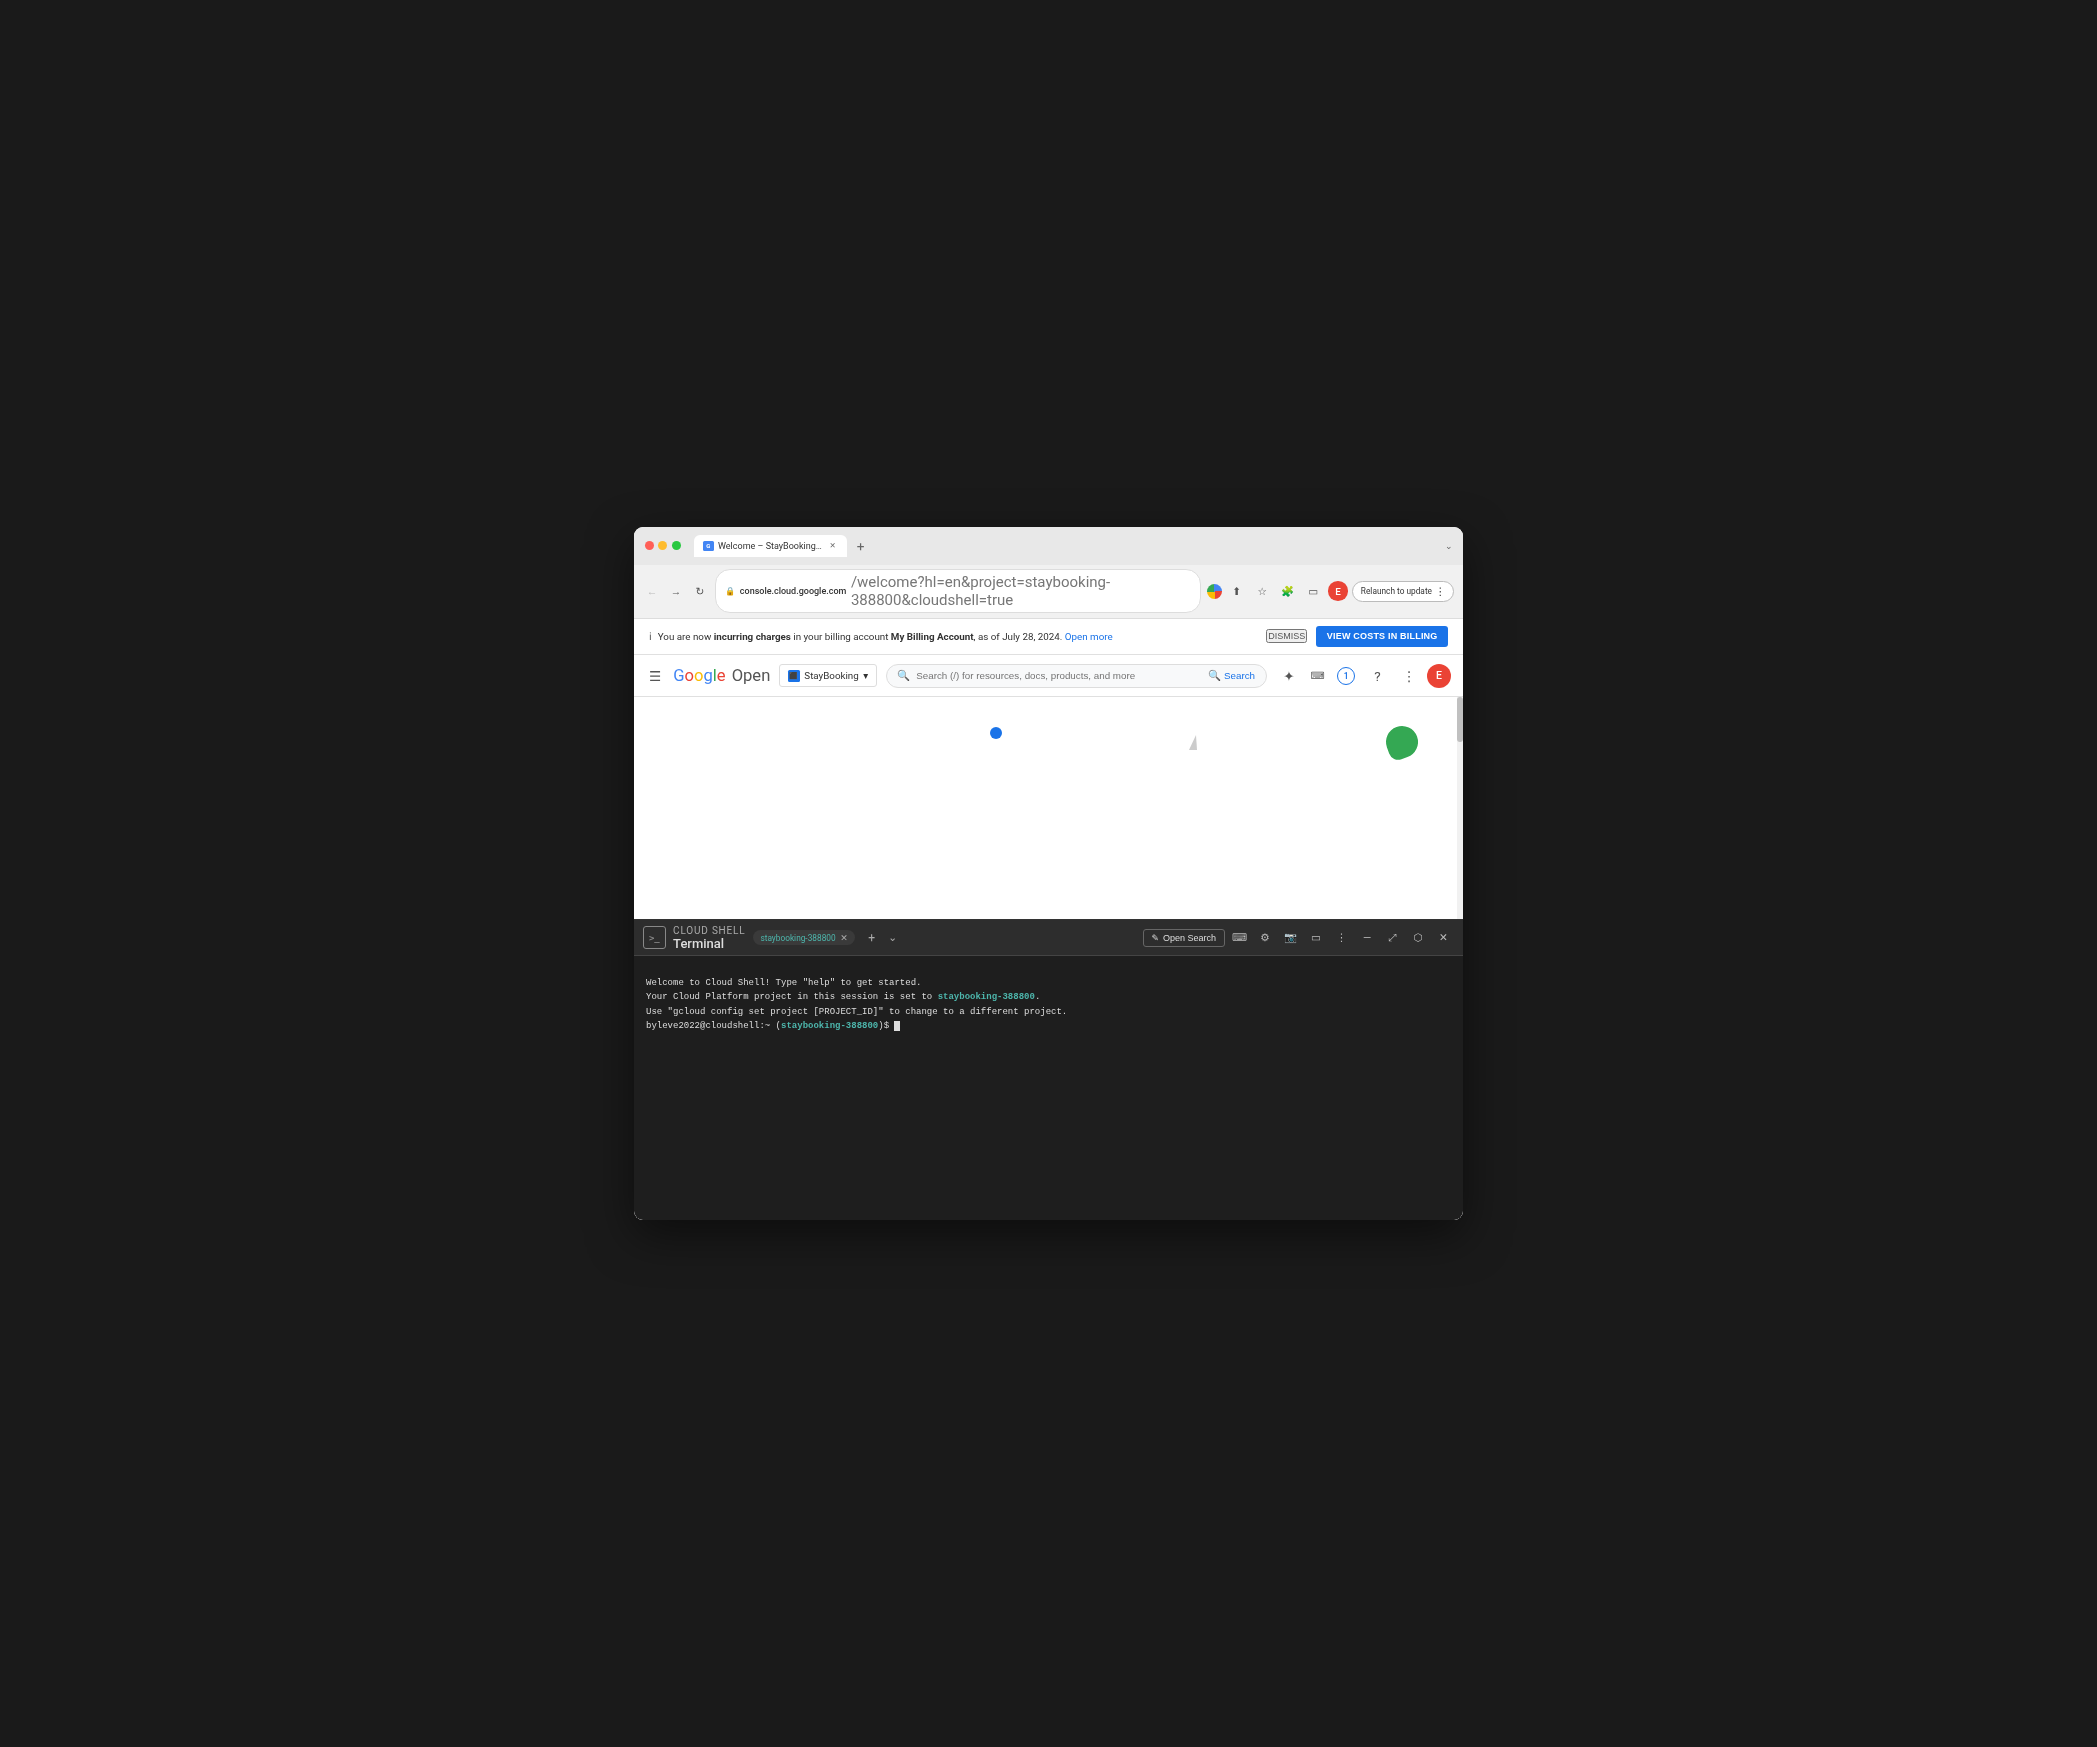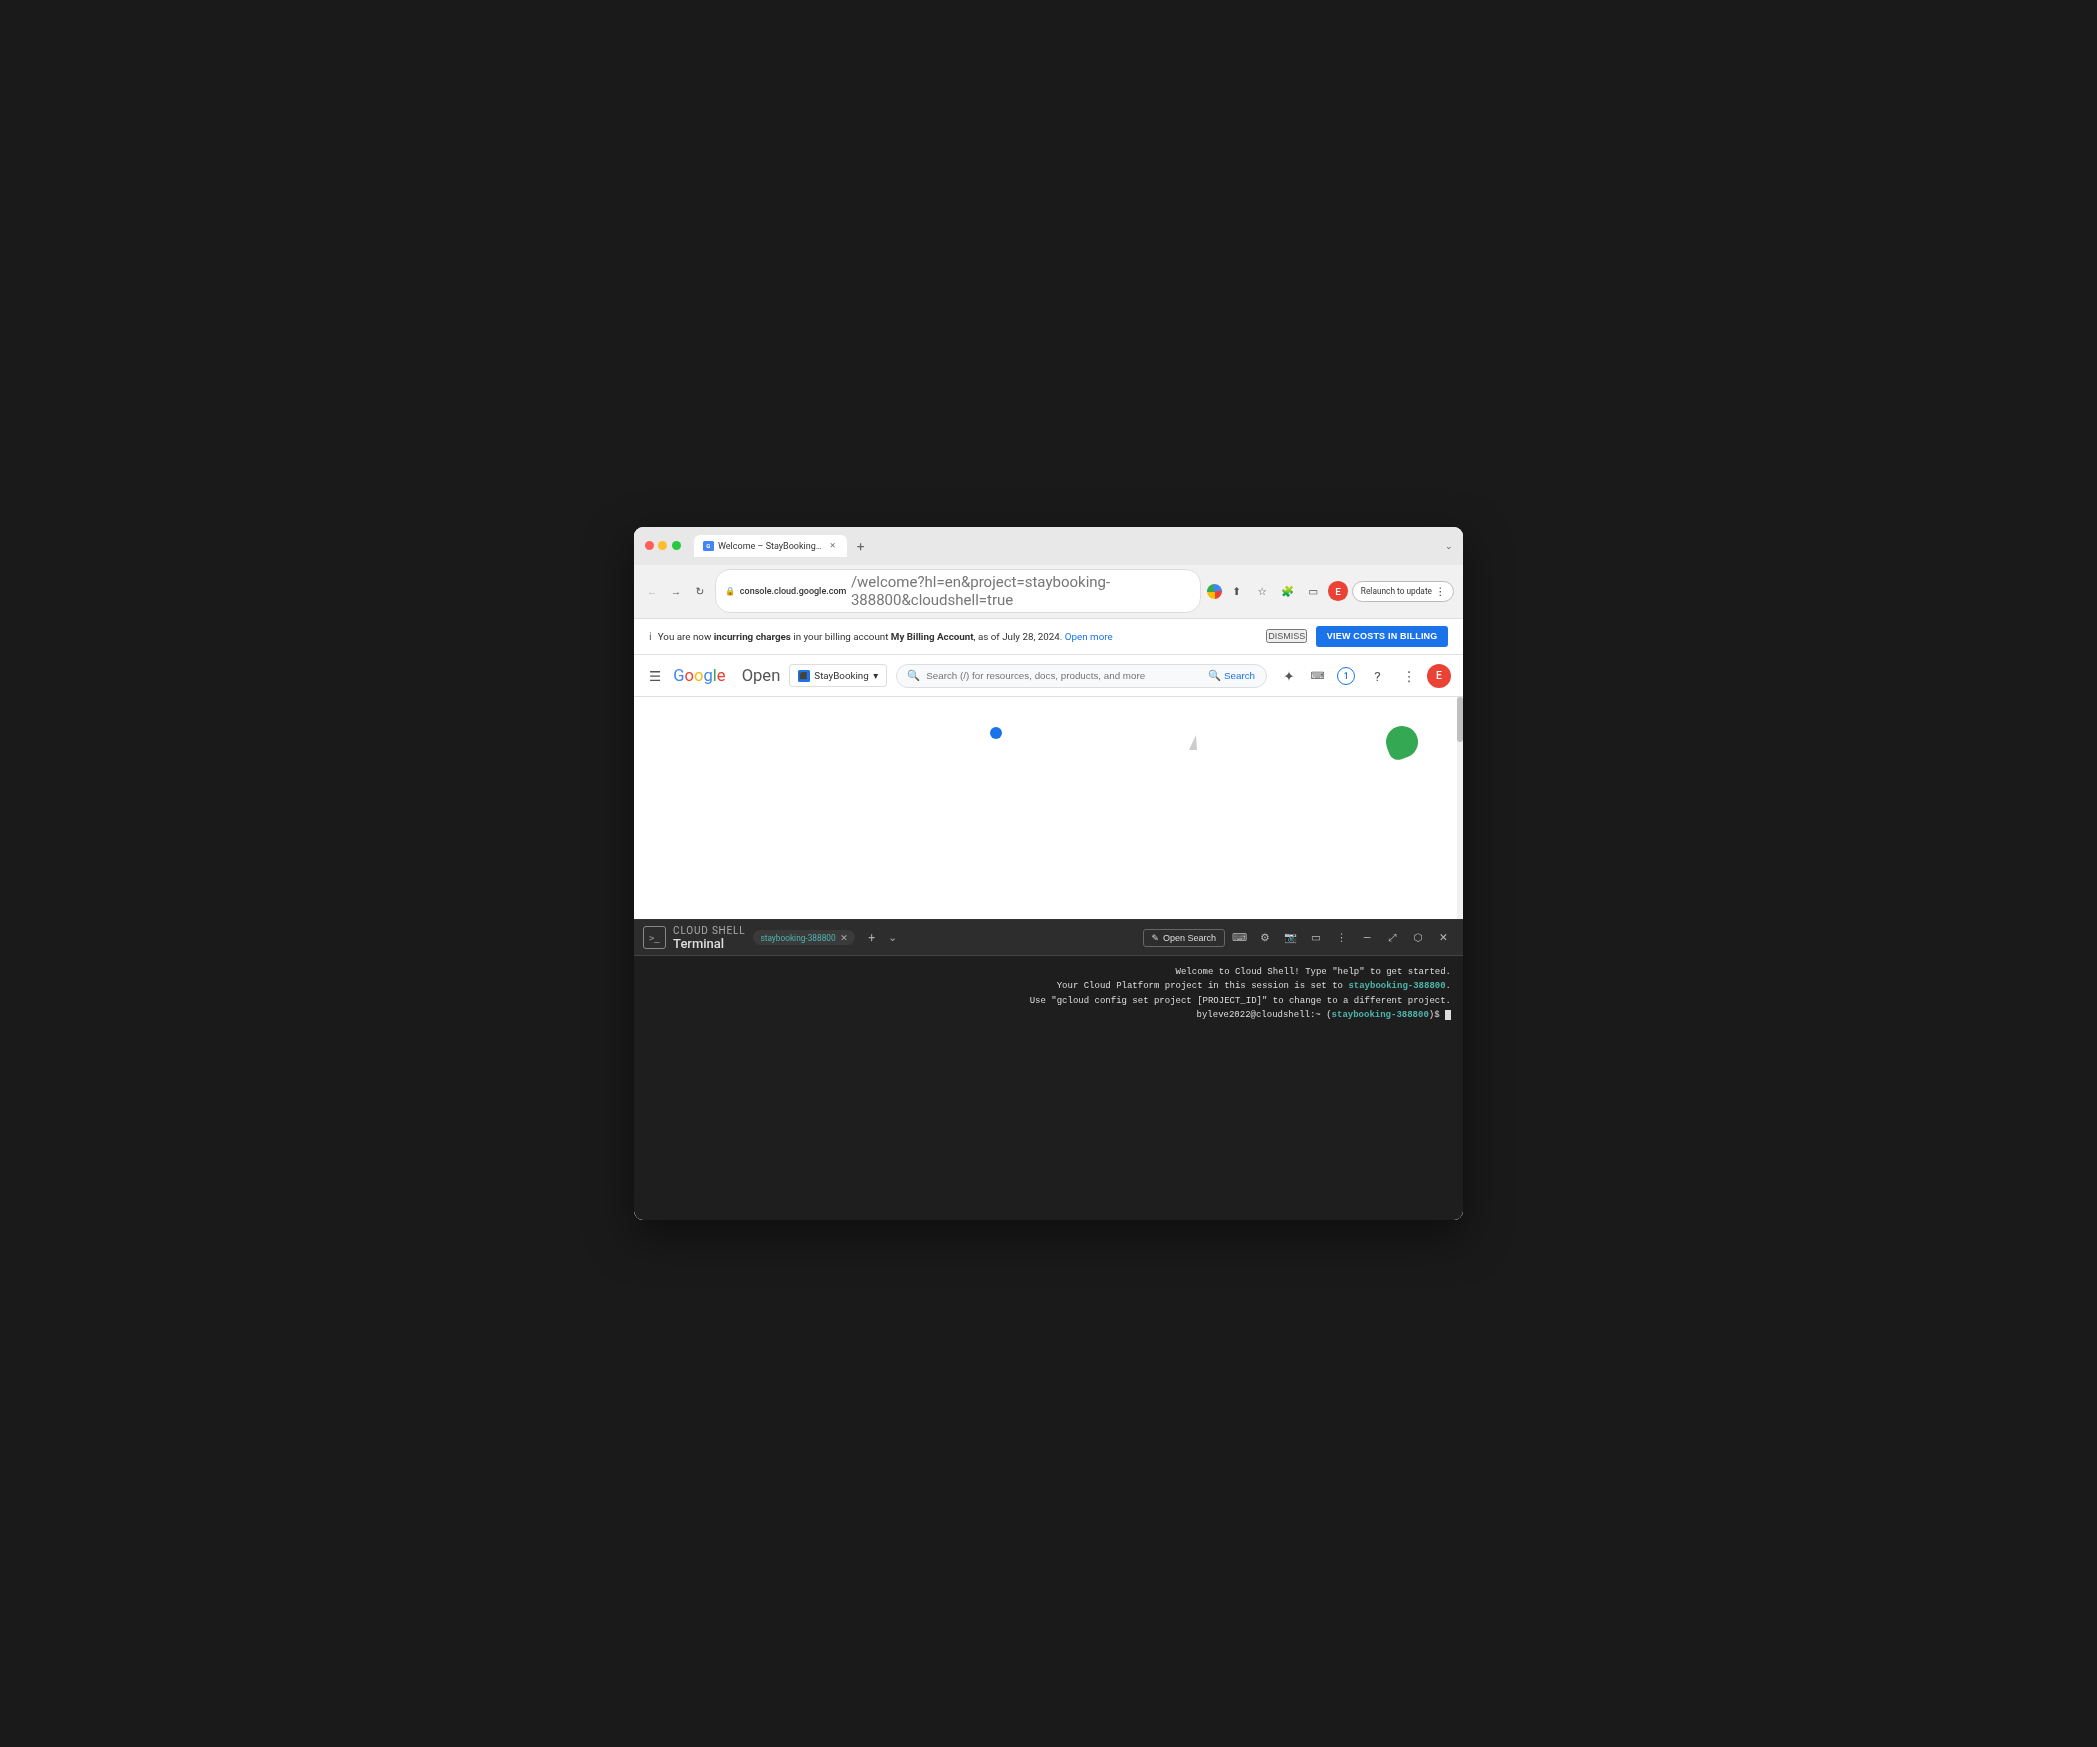--- a/index.html
+++ b/index.html
@@ -272,21 +272,21 @@
     .hamburger-icon {
       font-size: 13.6px;
       color: #555;
       cursor: pointer;
       padding: 3px;
     }
 
     .google-cloud-logo {
       display: flex;
       align-items: center;
-      gap: 16px;
+      gap: 6px;
     }
 
     .project-selector {
       display: flex;
       align-items: center;
       gap: 4.5px;
       border: 0.8px solid #ddd;
       border-radius: 3px;
       padding: 4.5px 7.5px;
       cursor: pointer;
@@ -576,27 +576,26 @@
       padding: 3px 7.5px;
       font-size: 9px;
       color: #ddd;
       cursor: pointer;
       background: transparent;
     }
 
     
     .terminal-content {
       flex: 1;
-      padding: 9px 12px;
+      padding: 20px 12px;
       font-family: 'Courier New', Courier, monospace;
       font-size: 9px;
       color: #ddd;
       line-height: 1.6;
       overflow: auto;
-      text-align: right;
     }
 
     .term-line { color: #ddd; }
     .term-highlight { color: #4db6ac; font-weight: bold; }
     .term-project { color: #4db6ac; font-weight: bold; }
     .term-cursor {
       display: inline-block;
       width: 6px;
       height: 10.5px;
       background: #ddd;

